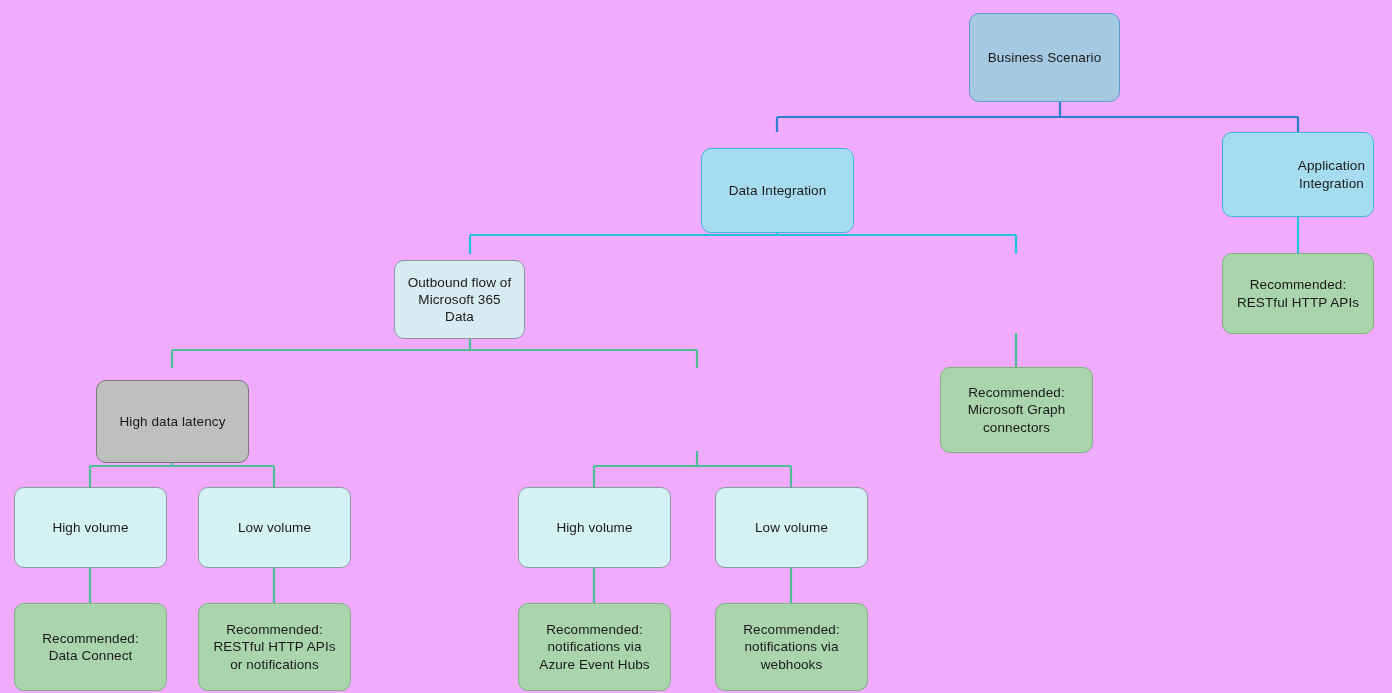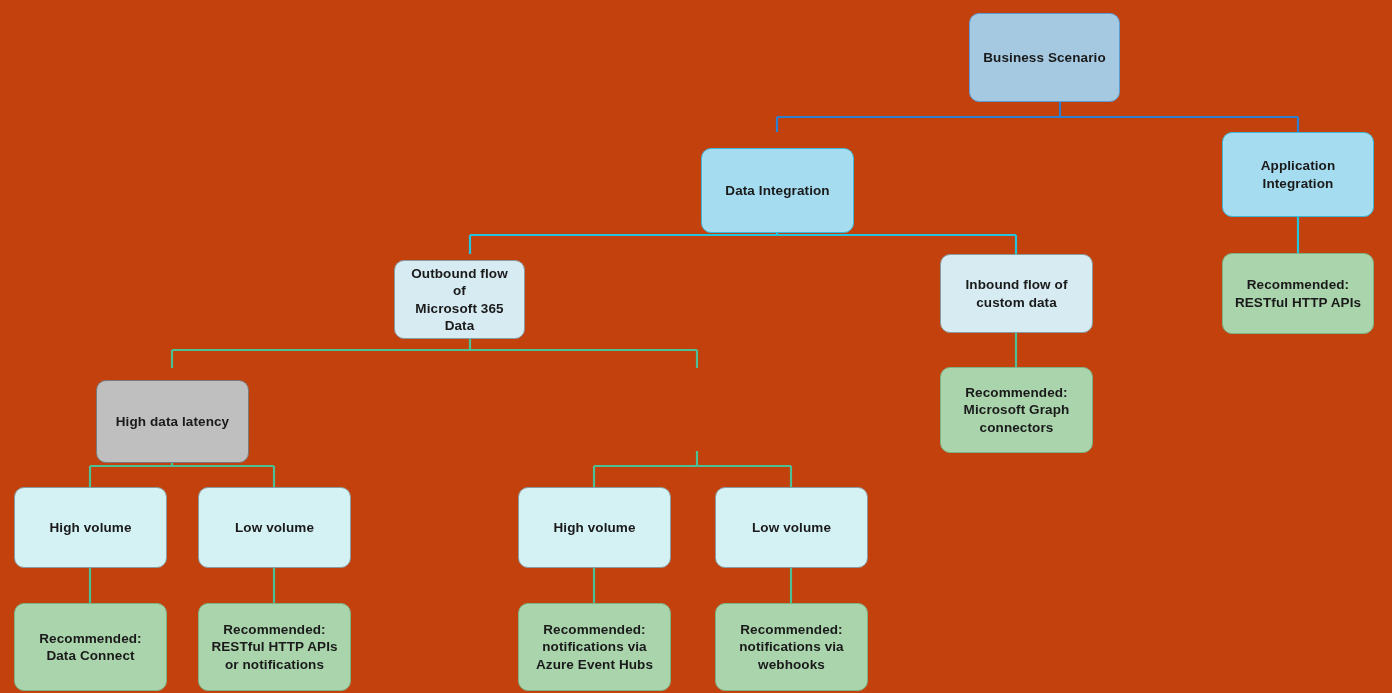--- a/index.html
+++ b/index.html
@@ -8,23 +8,22 @@
     padding: 0;
     background: #ffffff;
   }
   body {
     font-family: "Liberation Sans", "DejaVu Sans", sans-serif;
   }
   #canvas {
     position: relative;
     width: 1392px;
     height: 693px;
-    background: #c2410c;
+    background: #f0abfc;
     overflow: hidden;
-    font-weight: bold;
   }
   svg.connectors {
     position: absolute;
     left: 0;
     top: 0;
     width: 1392px;
     height: 693px;
     pointer-events: none;
   }
   .node {
@@ -132,39 +131,35 @@
   </svg>
 
   <div class="node n-blue-dark" style="left:969px; top:13px; width:151px; height:89px;">
     <span class="label">Business Scenario</span>
   </div>
 
   <div class="node n-blue-light" style="left:701px; top:148px; width:153px; height:85px;">
     <span class="label">Data Integration</span>
   </div>
 
-  <div class="node n-blue-light" style="left:1222px; top:132px; width:152px; height:85px;">
+  <div class="node n-blue-light" style="left:1222px; top:132px; width:152px; height:85px;justify-content:flex-end;">
     <span class="label">Application
 Integration</span>
   </div>
 
   <div class="node n-green" style="left:1222px; top:253px; width:152px; height:81px;">
     <span class="label">Recommended:
 RESTful HTTP APIs</span>
   </div>
 
   <div class="node n-paleblue" style="left:394px; top:260px; width:131px; height:79px;justify-content:flex-end;">
     <span class="label">Outbound flow of
 Microsoft 365 Data</span>
   </div>
 
-  <div class="node n-paleblue" style="left:940px; top:254px; width:153px; height:79px;">
-    <span class="label">Inbound flow of
-custom data</span>
-  </div>
 
   <div class="node n-green" style="left:940px; top:367px; width:153px; height:86px;">
     <span class="label">Recommended:
 Microsoft Graph
 connectors</span>
   </div>
 
   <div class="node n-grey" style="left:96px; top:380px; width:153px; height:83px;">
     <span class="label">High data latency</span>
   </div>

